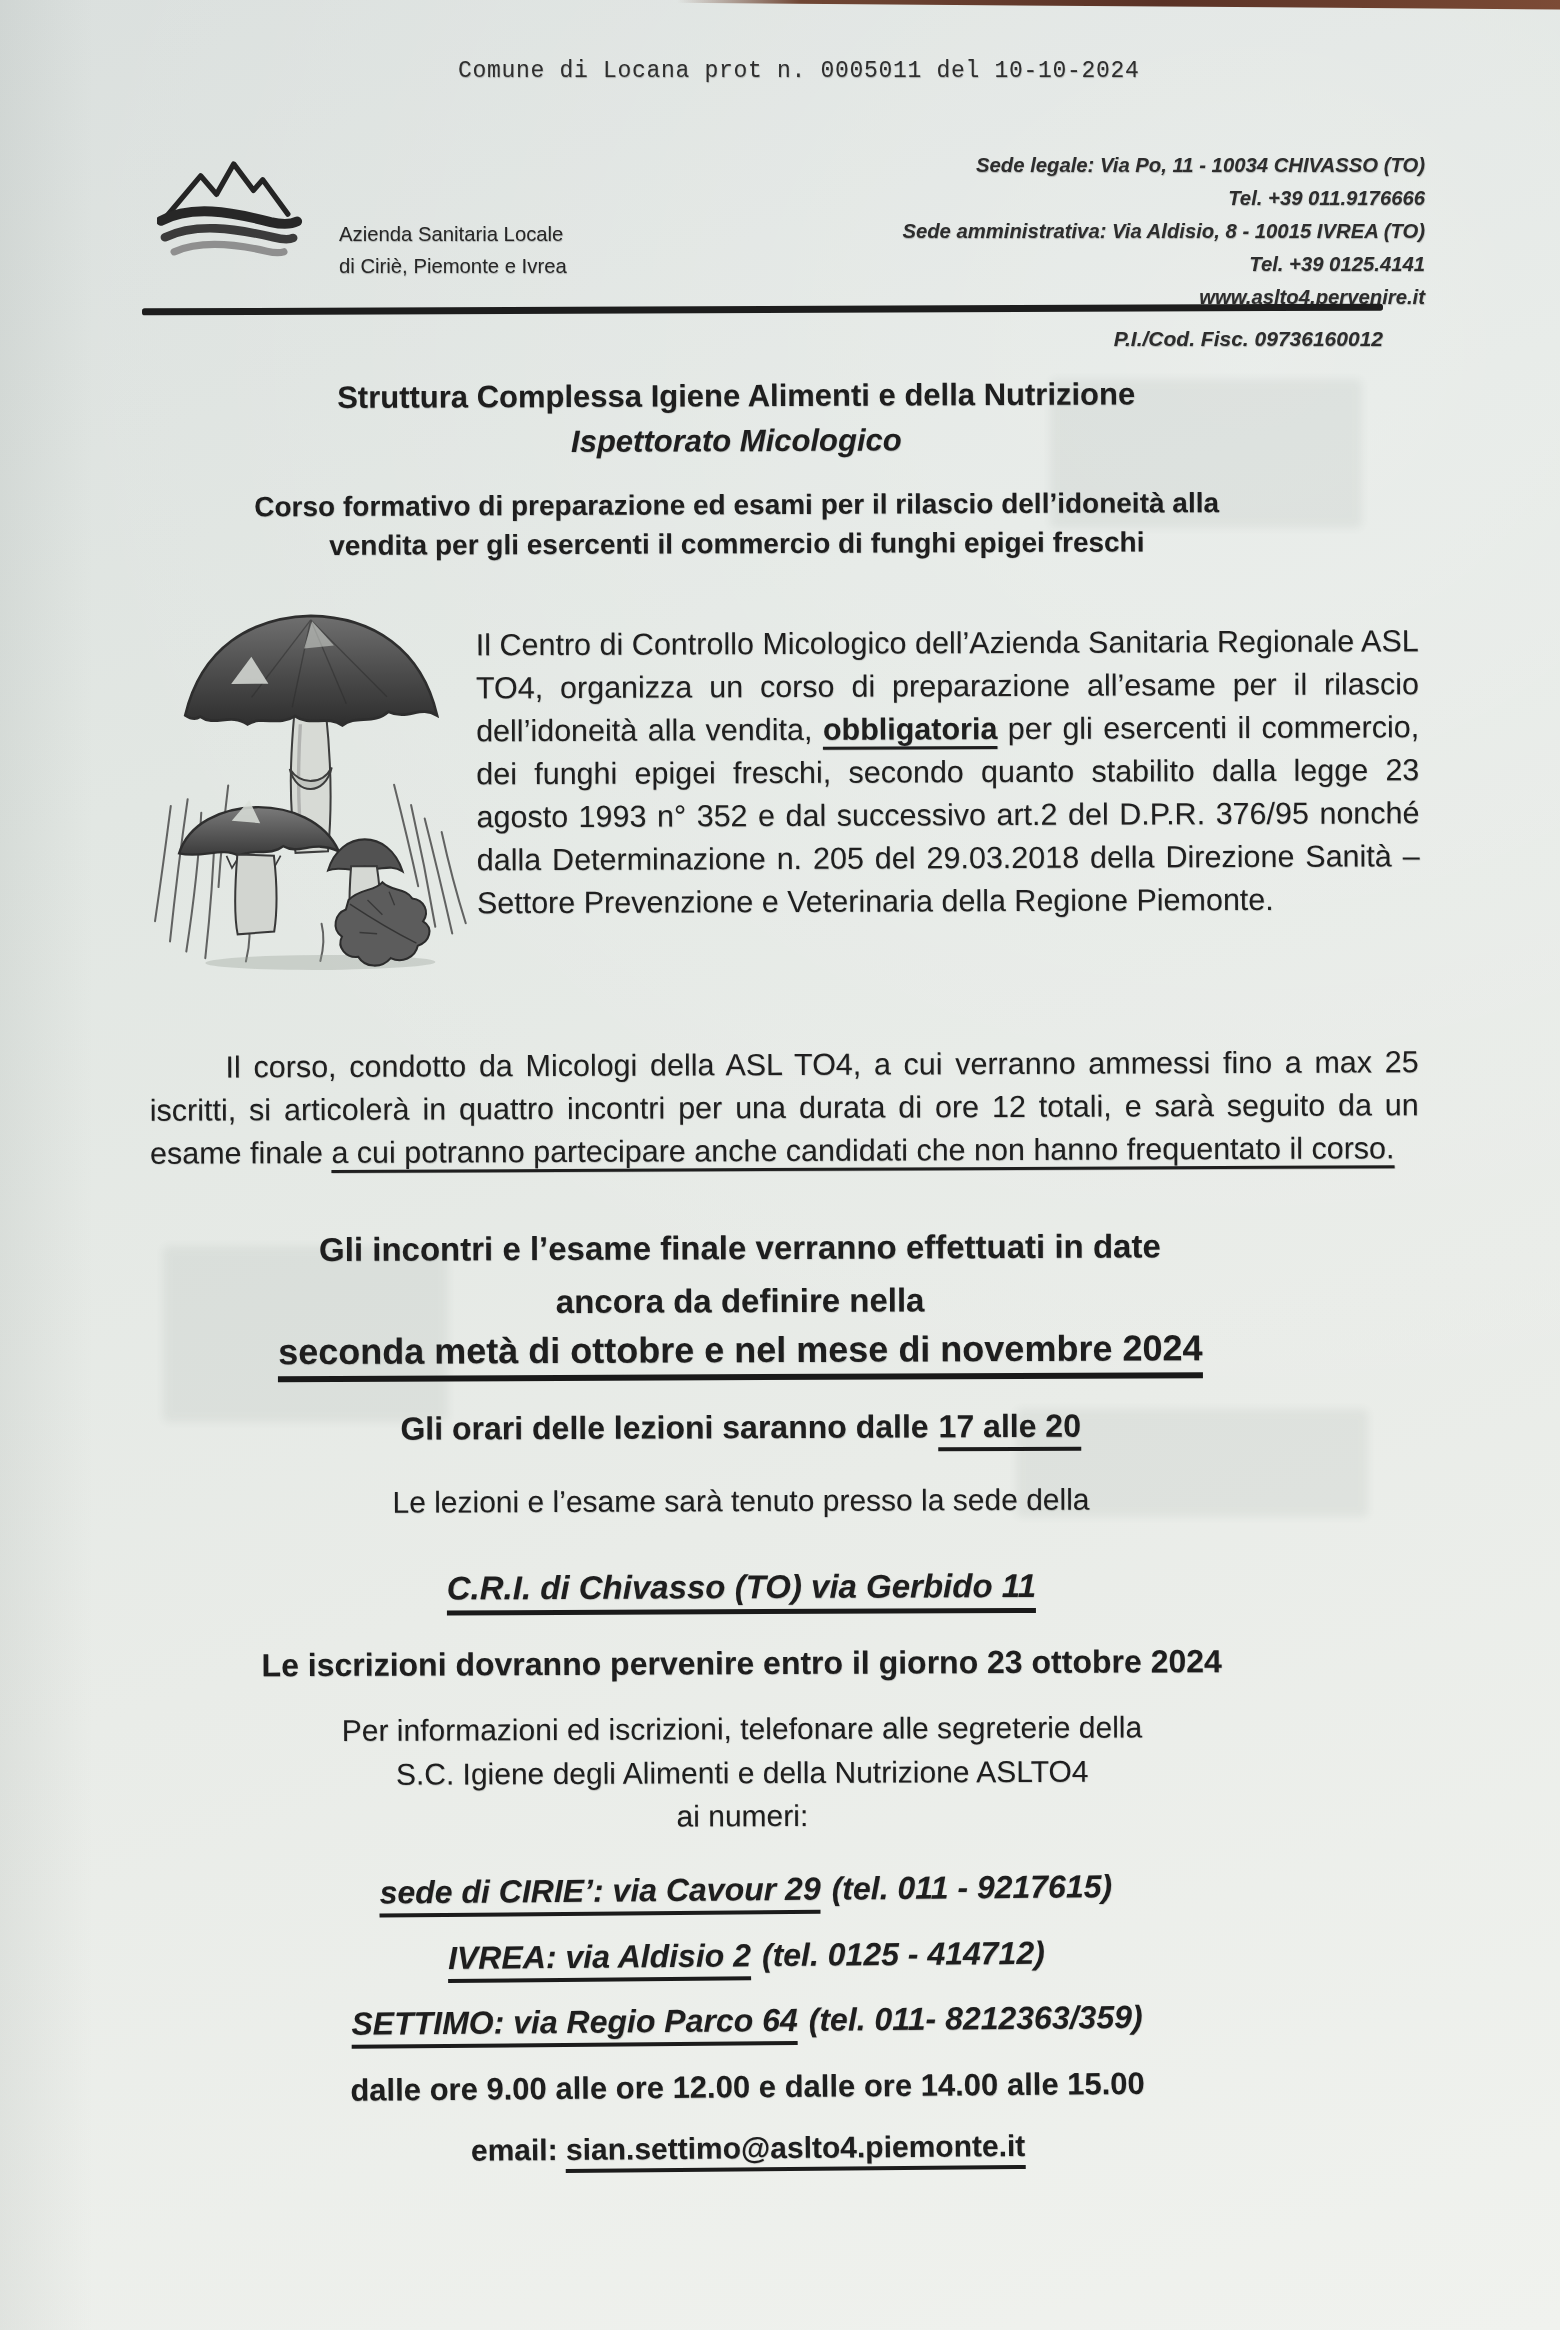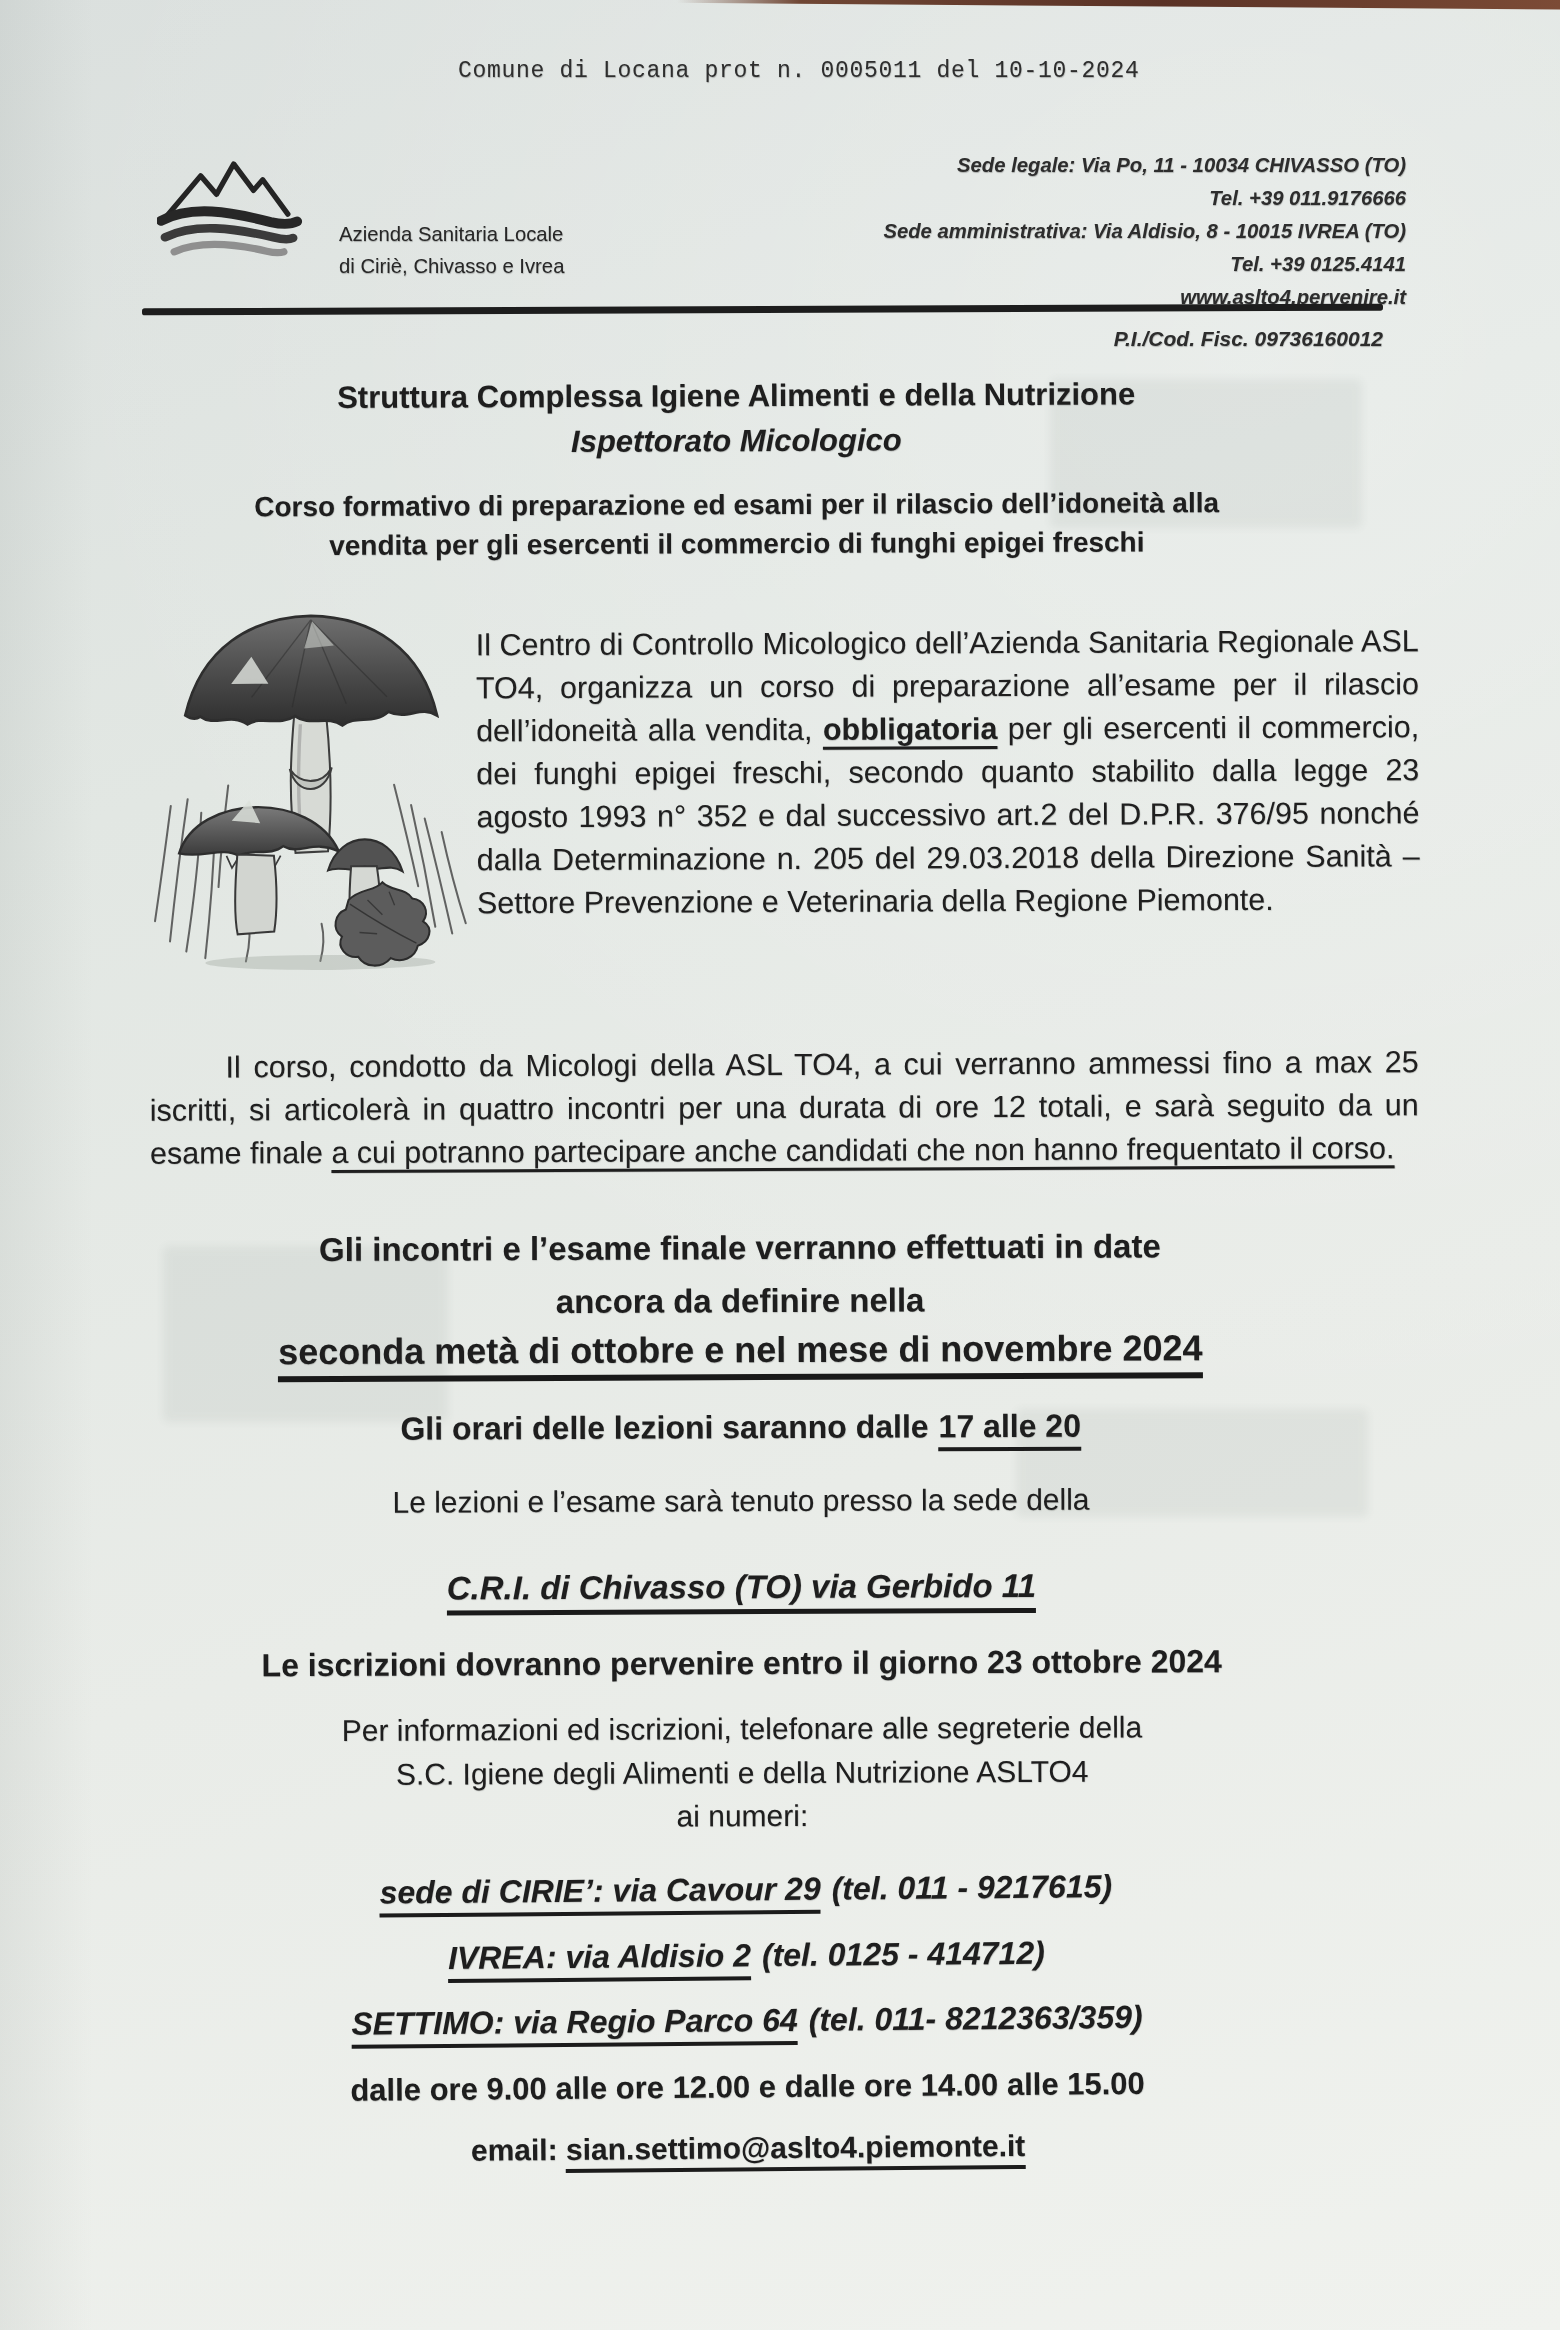--- a/index.html
+++ b/index.html
@@ -15,21 +15,21 @@
   .table-edge{top:0;left:677px;width:883px;height:9.5px;
     background:linear-gradient(90deg,rgba(98,60,42,0) 0%,#6f4634 14%,#5a3226 55%,#7c4b36 100%);
     clip-path:polygon(0 0,100% 0,100% 100%,0 30%);}
   .ghost{filter:blur(4.1px);opacity:.06;background:#30433a;border-radius:5.4px;}
   .mid-tilt{position:absolute;inset:0;transform:rotate(-0.25deg);}
   .low-tilt{position:absolute;inset:0;transform:rotate(-0.5deg);}
   .protocol{left:458px;top:58px;font-family:"Liberation Mono","DejaVu Sans Mono",monospace;
     font-size:23px;letter-spacing:0.7px;color:#2e2e2e;}
   .org-name{left:337px;top:153px;font-size:51px;font-weight:bold;letter-spacing:2px;color:#1c1c1c;}
   .org-sub{left:339px;top:218px;font-size:20.3px;font-weight:500;line-height:32px;color:#272727;}
-  .addr{left:802px;top:149px;width:604px;text-align:right;font-style:italic;font-weight:600;
+  .addr{left:821px;top:149px;width:604px;text-align:right;font-style:italic;font-weight:600;
     font-size:20.3px;line-height:33px;color:#2d2d2d;}
   .rule{left:142px;top:306px;width:1241px;height:6.8px;background:#1d1d1d;transform:rotate(-0.22deg);
     border-radius:2.7px;}
   .fiscal{left:779px;top:327px;width:604px;text-align:right;font-style:italic;font-weight:600;
     font-size:21px;color:#2d2d2d;}
   .ctr{left:42px;width:1395px;text-align:center;}
   .t1{top:378px;font-size:31px;font-weight:bold;}
   .t2{top:423px;font-size:31px;font-weight:bold;font-style:italic;}
   .course{top:485px;font-size:28px;font-weight:bold;line-height:39px;}
   .mushroom{left:152px;top:580px;width:325px;height:396px;}
@@ -75,21 +75,21 @@
   <div class="abs mushroom" style="left:157px;top:150px;width:152px;height:129px;">
     <svg viewBox="0 0 230 185" width="152" height="129">
       <path d="M14,96 L66,34 L90,62 L116,16 L146,56 L160,40 L198,92" fill="none" stroke="#242424" stroke-width="8" stroke-linejoin="round" stroke-linecap="round"></path>
       <path d="M6,102 C52,78 110,88 172,104 C190,108 202,108 212,103" fill="none" stroke="#272727" stroke-width="15" stroke-linecap="round"></path>
       <path d="M12,127 C58,105 116,113 176,127 C192,131 200,131 206,128" fill="none" stroke="#3b3b3b" stroke-width="13" stroke-linecap="round"></path>
       <path d="M26,149 C66,131 118,137 166,148 C178,151 186,151 192,149" fill="none" stroke="#8f8f8f" stroke-width="11" stroke-linecap="round"></path>
     </svg>
   </div>
   <div class="abs org-sub ink">
     <div>Azienda Sanitaria Locale</div>
-    <div>di Ciriè, Chivasso e Ivrea</div>
+    <div>di Ciriè, Piemonte e Ivrea</div>
   </div>
   <div class="abs addr ink">
     <div>Sede legale: Via Po, 11 - 10034 CHIVASSO (TO)</div>
     <div>Tel. +39 011.9176666</div>
     <div>Sede amministrativa: Via Aldisio, 8 - 10015 IVREA (TO)</div>
     <div>Tel. +39 0125.4141</div>
     <div>www.aslto4.pervenire.it</div>
   </div>
   <div class="abs rule"></div>
   <div class="abs fiscal ink">P.I./Cod. Fisc. 09736160012</div>

